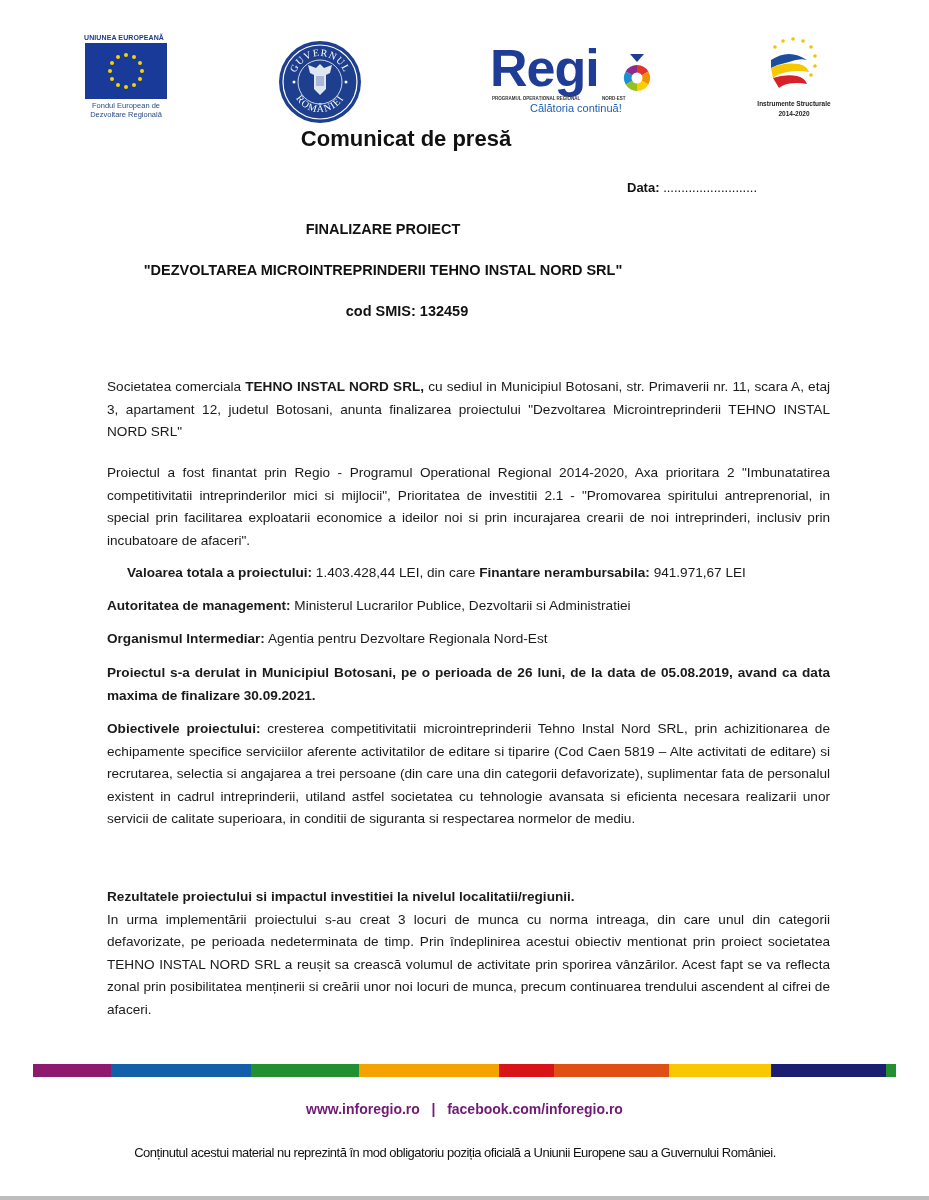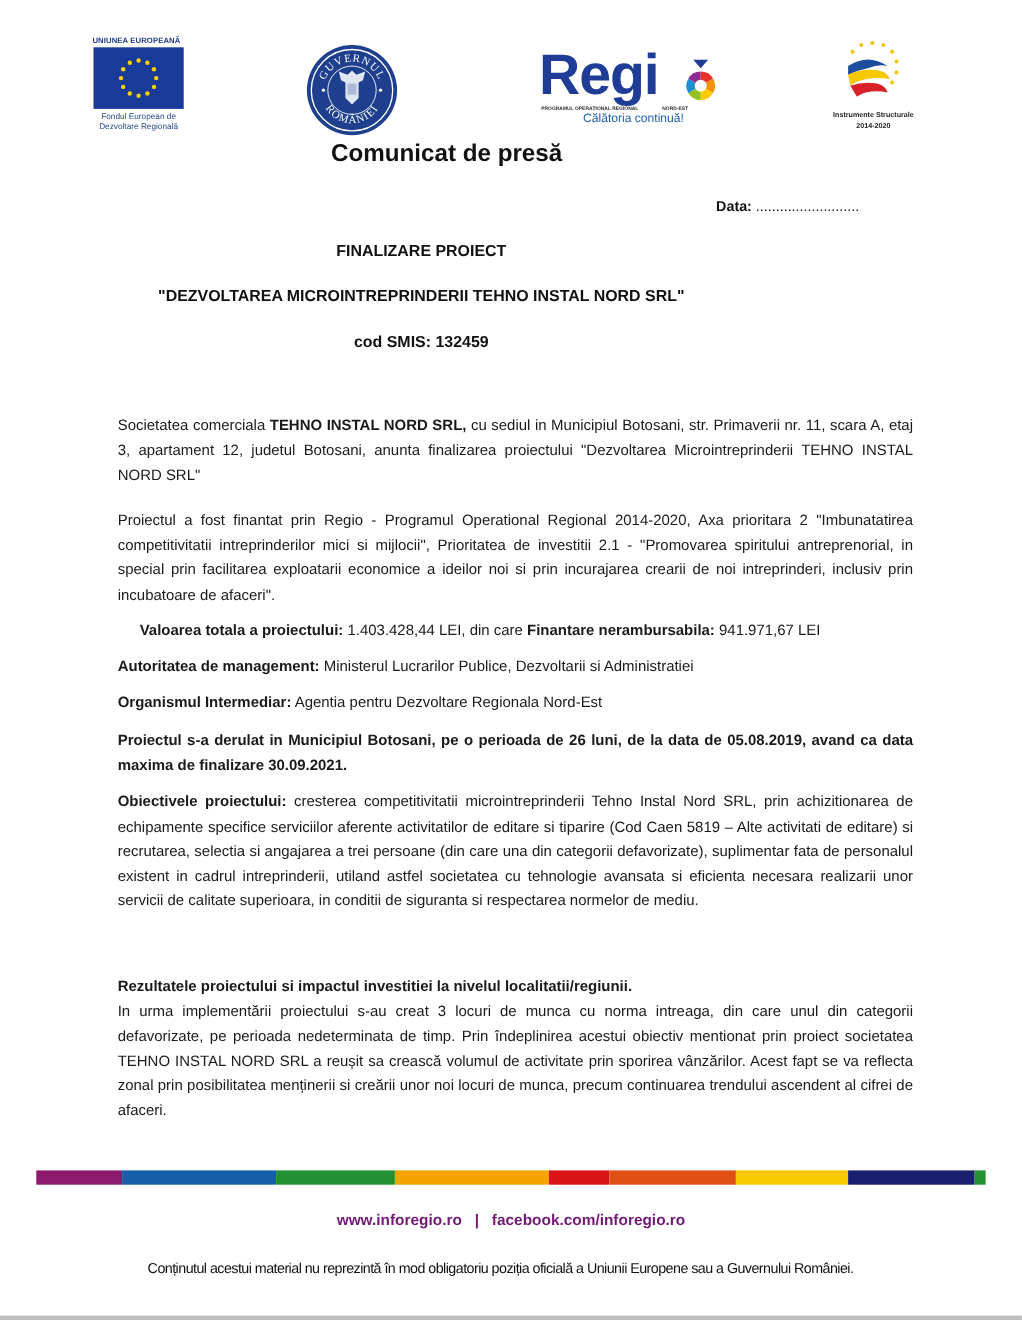--- a/index.html
+++ b/index.html
@@ -21,21 +21,21 @@
   .regio-word { position: absolute; left: 0; top: -6px; font-size: 52px; font-weight: bold; color: #1f3c96; letter-spacing: -1px; font-family: "Liberation Sans", sans-serif; }
   .regio-sub { position: absolute; left: 2px; top: 52px; font-size: 4.5px; font-weight: bold; color: #333; white-space: nowrap; }
   .regio-sub2 { position: absolute; left: 112px; top: 52px; font-size: 4.5px; font-weight: bold; color: #333; }
   .regio-tag { position: absolute; left: 40px; top: 58px; font-size: 11px; color: #1f5fb0; }
   .regio-wheel { position: absolute; left: 130px; top: 10px; }
 
   .is-logo { left: 748px; top: 34px; width: 92px; text-align: center; }
   .is-text { font-size: 6.5px; font-weight: bold; color: #222; line-height: 8px; margin-top: 2px; }
 
   .title { left: 0; width: 812px; top: 126px; text-align: center; font-size: 22px; font-weight: bold; color: #111; }
-  .date-line { left: 627px; top: 180px; font-size: 13px; color: #111; margin-left: 24px; }
+  .date-line { left: 627px; top: 180px; font-size: 13px; color: #111; }
   .date-line .lbl { font-weight: bold; }
 
   .center-h { left: 0; width: 766px; text-align: center; font-weight: bold; font-size: 14.5px; color: #111; }
 
   .body-text { left: 107px; width: 723px; font-size: 13.6px; line-height: 22.5px; color: #1a1a1a; text-align: justify; }
   .body-text p { margin: 0; }
   .b { font-weight: bold; }
 
   
   .band { left: 33px; top: 1064px; width: 863px; height: 13px; display: flex; }
@@ -135,21 +135,21 @@
 
 <div class="abs title">Comunicat de presă</div>
 
 <div class="abs date-line">
   <span class="lbl">Data:</span>
   <span>..........................</span>
 </div>
 
 <div class="abs center-h" style="top:221px;">FINALIZARE PROIECT</div>
 <div class="abs center-h" style="top:262px;">"DEZVOLTAREA MICROINTREPRINDERII TEHNO INSTAL NORD SRL"</div>
-<div class="abs center-h" style="top:303px;">cod SMIS: 132459</div>
+<div class="abs center-h" style="top:303px;padding-left:24px;">cod SMIS: 132459</div>
 
 <div class="abs body-text" style="top:376px;">
   <p><span>Societatea comerciala </span><span class="b">TEHNO INSTAL NORD SRL,</span><span> cu sediul in Municipiul Botosani, str. Primaverii nr. 11, scara A, etaj 3, apartament 12, judetul Botosani, anunta finalizarea proiectului "Dezvoltarea Microintreprinderii TEHNO INSTAL NORD SRL"</span></p>
 </div>
 
 <div class="abs body-text" style="top:462px;">
   <p>Proiectul a fost finantat prin Regio -  Programul Operational Regional 2014-2020, Axa prioritara 2 "Imbunatatirea competitivitatii intreprinderilor mici si mijlocii", Prioritatea de investitii 2.1 - "Promovarea spiritului antreprenorial, in special prin facilitarea exploatarii economice a ideilor noi si prin incurajarea crearii de noi intreprinderi, inclusiv prin incubatoare de afaceri".</p>
 </div>
 
 <div class="abs body-text" style="top:562px;margin-left:20px;">

